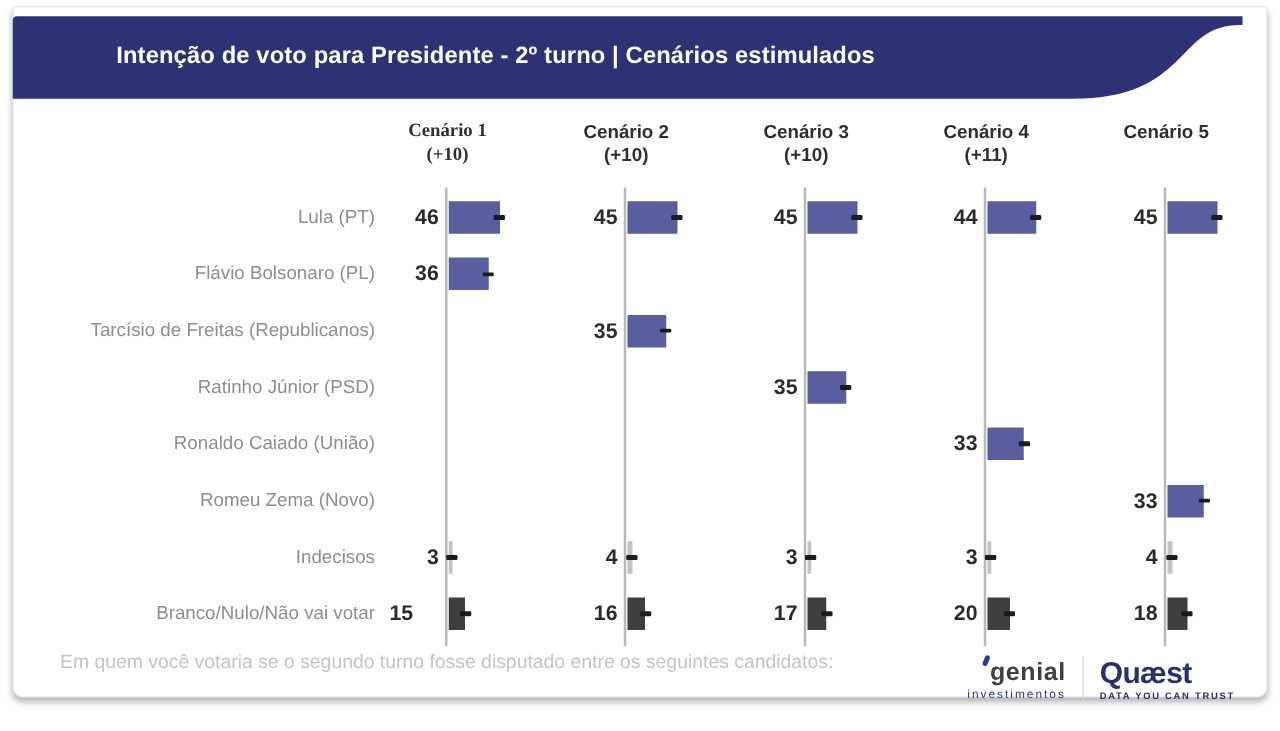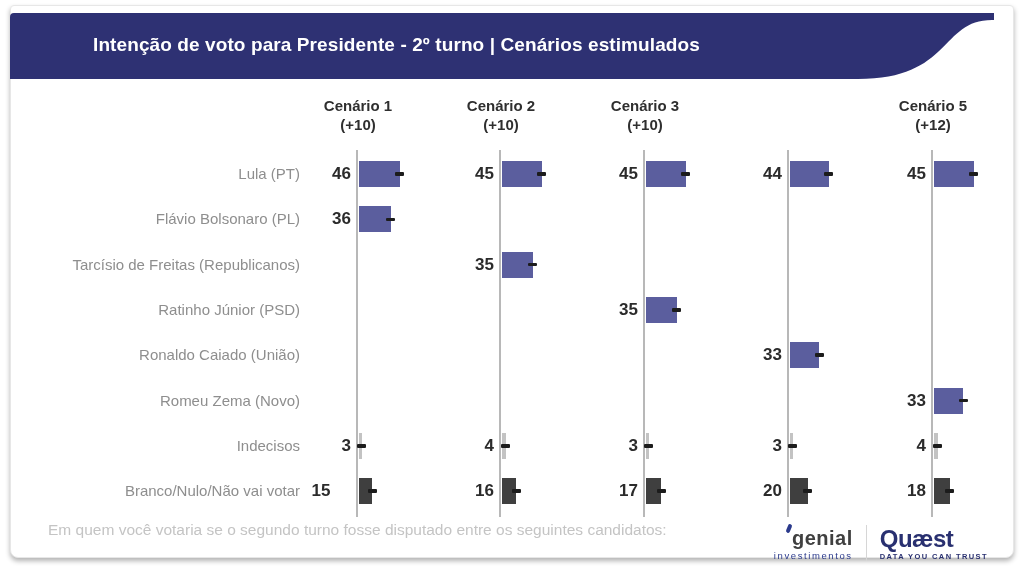--- a/index.html
+++ b/index.html
@@ -74,39 +74,42 @@
 
 <div class="card"></div>
 
 <svg class="banner-svg" viewBox="0 0 1004 82" preserveAspectRatio="none">
   <path d="M4 8 Q0 8 0 12 L0 74 L848 74 C942 74 930 15 982 15 L984 15 L984 8 Z" fill="#2e3173"></path>
 </svg>
 
 <div class="page-title">Intenção de voto para Presidente - 2º turno | Cenários estimulados</div>
 
 <div class="chart-layer">
-    <div class="col-header" style="left: 288px; top: 96px;">
+    <div class="col-header" style="left: 288px; top: 96px; font-family: Liberation Serif, serif;">
       <div>Cenário 1</div>
       <div>(+10)</div>
     </div>
     <div class="axis-line" style="left: 356px; top: 150px; height: 367px; background: rgb(184, 184, 184);"></div>
     <div class="col-header" style="left: 431px; top: 96px;">
       <div>Cenário 2</div>
       <div>(+10)</div>
     </div>
     <div class="axis-line" style="left: 499px; top: 150px; height: 367px; background: rgb(184, 184, 184);"></div>
     <div class="col-header" style="left: 575px; top: 96px;">
       <div>Cenário 3</div>
       <div>(+10)</div>
     </div>
     <div class="axis-line" style="left: 643px; top: 150px; height: 367px; background: rgb(184, 184, 184);"></div>
+    <div class="col-header" style="left: 719px; top: 96px;">
+      <div>Cenário 4</div>
+      <div>(+11)</div>
+    </div>
     <div class="axis-line" style="left: 787px; top: 150px; height: 367px; background: rgb(184, 184, 184);"></div>
     <div class="col-header" style="left: 863px; top: 96px;">
       <div>Cenário 5</div>
-      <div>(+12)</div>
     </div>
     <div class="axis-line" style="left: 931px; top: 150px; height: 367px; background: rgb(184, 184, 184);"></div>
     <div class="row-label" style="left: 8px; top: 164px;">Lula (PT)</div>
     <div class="value-label" style="left: 291px; top: 163px;">46</div>
     <div class="bar" style="left: 359px; top: 161px; width: 40.5px; height: 26px; background: rgb(91, 94, 158);"></div>
     <div class="error-tick" style="left: 395px; top: 172.2px; width: 9px; height: 3.6px; background: rgb(28, 28, 28);"></div>
     <div class="value-label" style="left: 434px; top: 163px;">45</div>
     <div class="bar" style="left: 502px; top: 161px; width: 39.6px; height: 26px; background: rgb(91, 94, 158);"></div>
     <div class="error-tick" style="left: 537.1px; top: 172.2px; width: 9px; height: 3.6px; background: rgb(28, 28, 28);"></div>
     <div class="value-label" style="left: 578px; top: 163px;">45</div>

